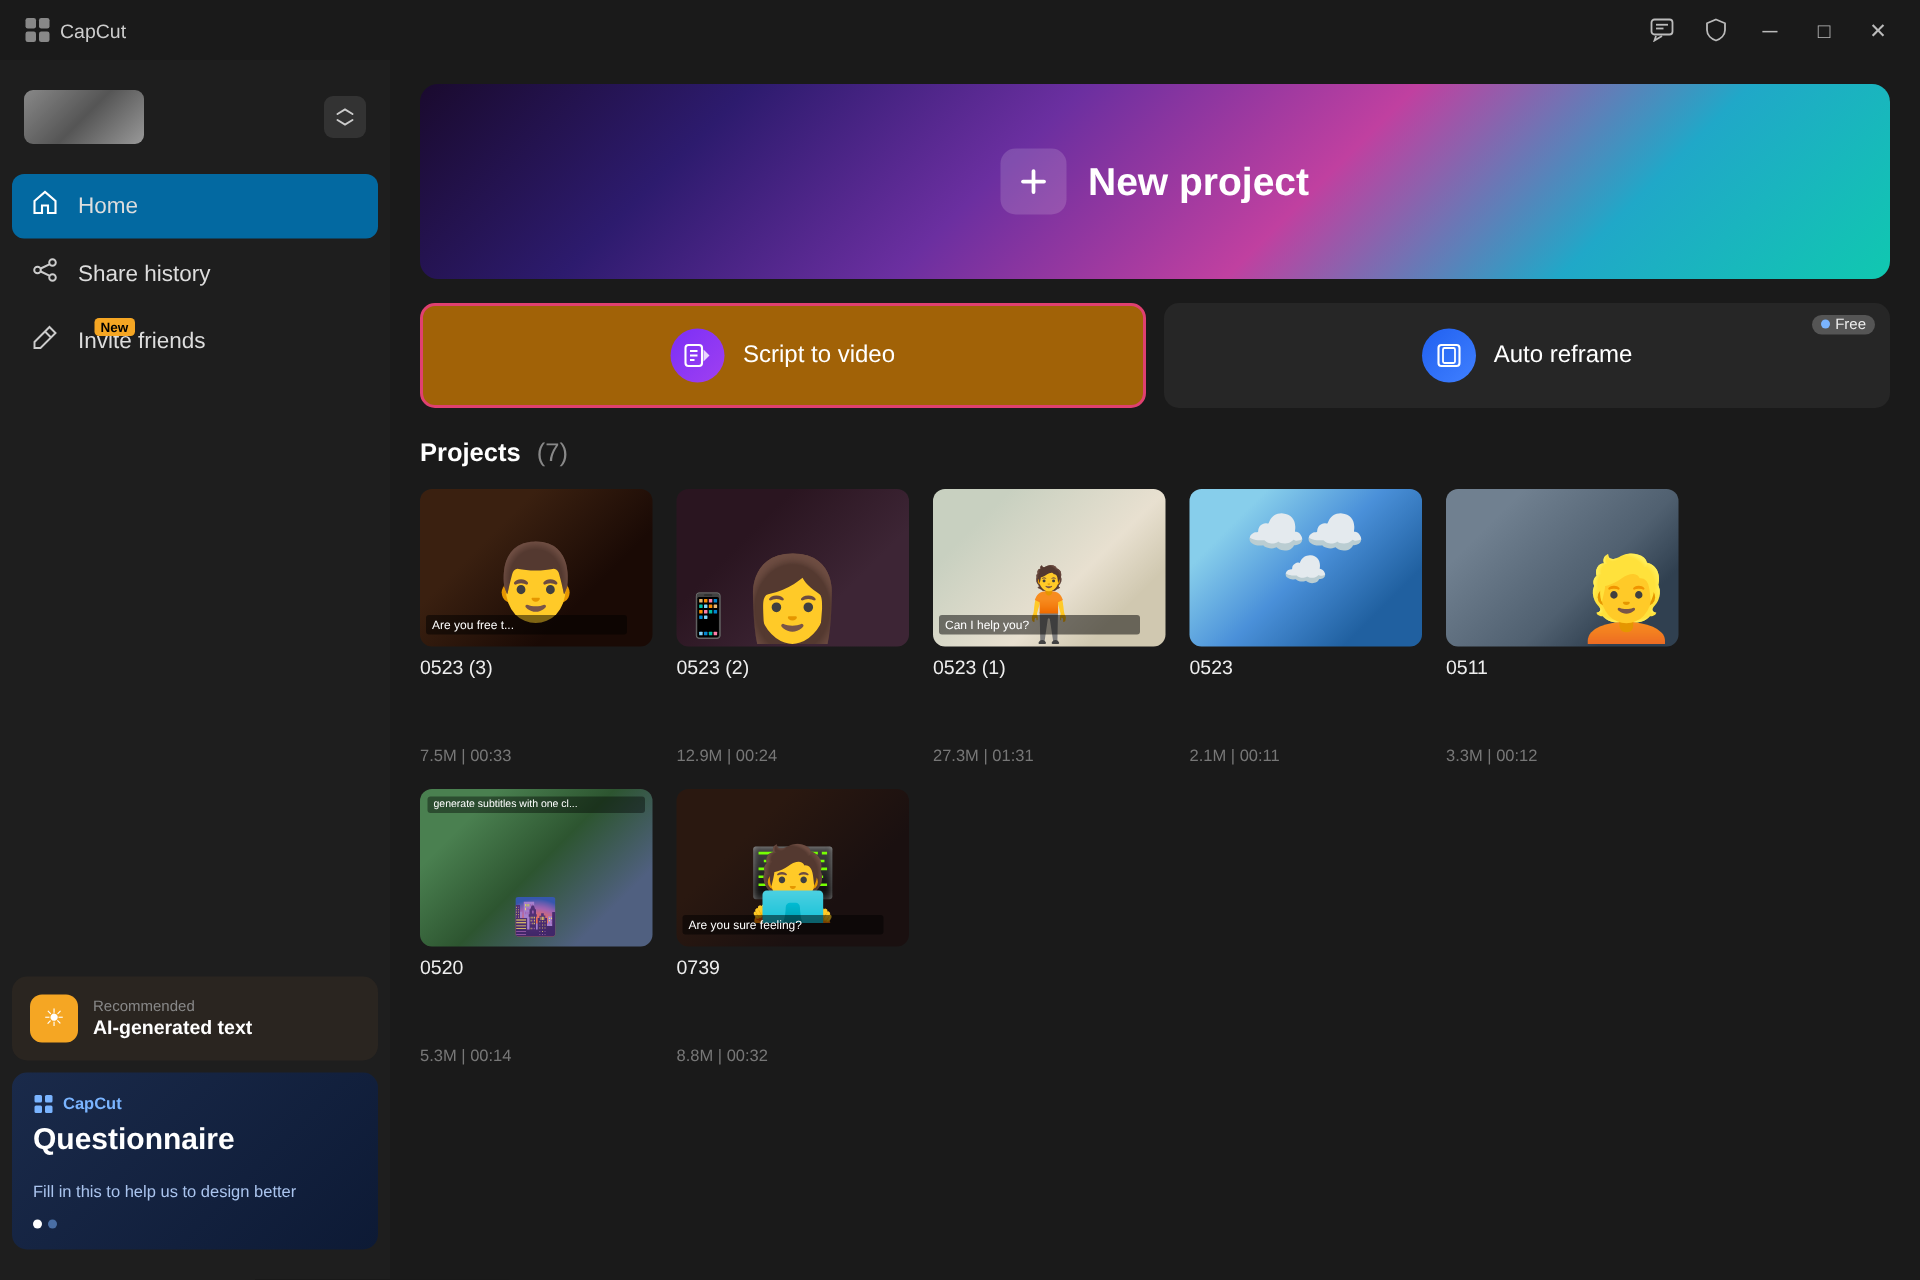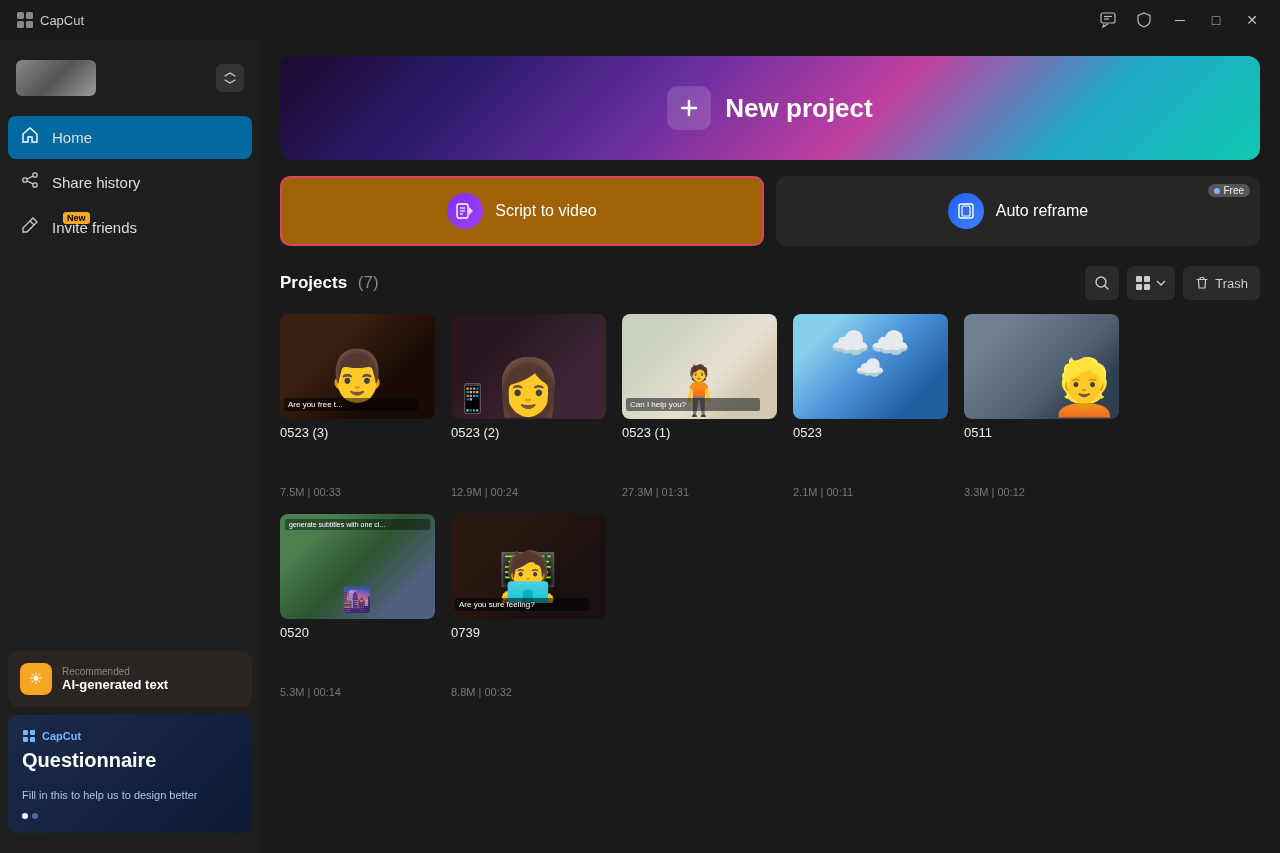--- a/index.html
+++ b/index.html
@@ -237,21 +237,21 @@
     .content {
       flex: 1;
       background: #1a1a1a;
       overflow-y: auto;
       padding: 16px 20px;
     }
 
     
     .new-project-banner {
       width: 100%;
-      height: 104px;
+      height: 130px;
       border-radius: 12px;
       background: linear-gradient(135deg, #1a0a2e 0%, #2d1b6e 20%, #6b2fa0 40%, #c040a0 60%, #20a8c8 80%, #10c8b0 100%);
       display: flex;
       align-items: center;
       justify-content: center;
       cursor: pointer;
       margin-bottom: 16px;
       position: relative;
       overflow: hidden;
     }
@@ -600,45 +600,20 @@
       </div>
     </div>
 
     <div class="projects-header">
       <div>
         <span class="projects-title">
           <span>Projects</span>
           <span style="color:#888; font-weight:400; margin-left:6px;">(7)</span>
         </span>
       </div>
-      <div class="projects-actions">
-        <button class="icon-btn">
-          <svg width="16" height="16" viewBox="0 0 16 16" fill="none">
-            <circle cx="7" cy="7" r="5" stroke="#ccc" stroke-width="1.4"></circle>
-            <line x1="11" y1="11" x2="14" y2="14" stroke="#ccc" stroke-width="1.4" stroke-linecap="round"></line>
-          </svg>
-        </button>
-        <button class="view-btn">
-          <svg width="16" height="16" viewBox="0 0 16 16" fill="none">
-            <rect x="1" y="1" width="6" height="6" rx="1" fill="#ccc"></rect>
-            <rect x="9" y="1" width="6" height="6" rx="1" fill="#ccc"></rect>
-            <rect x="1" y="9" width="6" height="6" rx="1" fill="#ccc"></rect>
-            <rect x="9" y="9" width="6" height="6" rx="1" fill="#ccc"></rect>
-          </svg>
-          <svg width="12" height="12" viewBox="0 0 12 12" fill="none" style="margin-left:2px;">
-            <path d="M2 4L6 8L10 4" stroke="#ccc" stroke-width="1.3"></path>
-          </svg>
-        </button>
-        <button class="trash-btn">
-          <svg width="14" height="14" viewBox="0 0 14 14" fill="none">
-            <path d="M2 3.5H12M5 3.5V2.5C5 2 5.5 1.5 6 1.5H8C8.5 1.5 9 2 9 2.5V3.5M10.5 3.5L10 12H4L3.5 3.5H10.5Z" stroke="#ccc" stroke-width="1.2" stroke-linecap="round"></path>
-          </svg>
-          <span>Trash</span>
-        </button>
-      </div>
     </div>
 
     <div class="projects-grid">
 
       <div class="project-item">
         <div class="project-thumb thumb-1">
           <div style="position:absolute;bottom:14px;left:50%;transform:translateX(-50%);font-size:50px;">👨</div>
           <div class="thumb-subtitle">Are you free t...</div>
         </div>
         <div class="project-name">0523 (3)</div>

